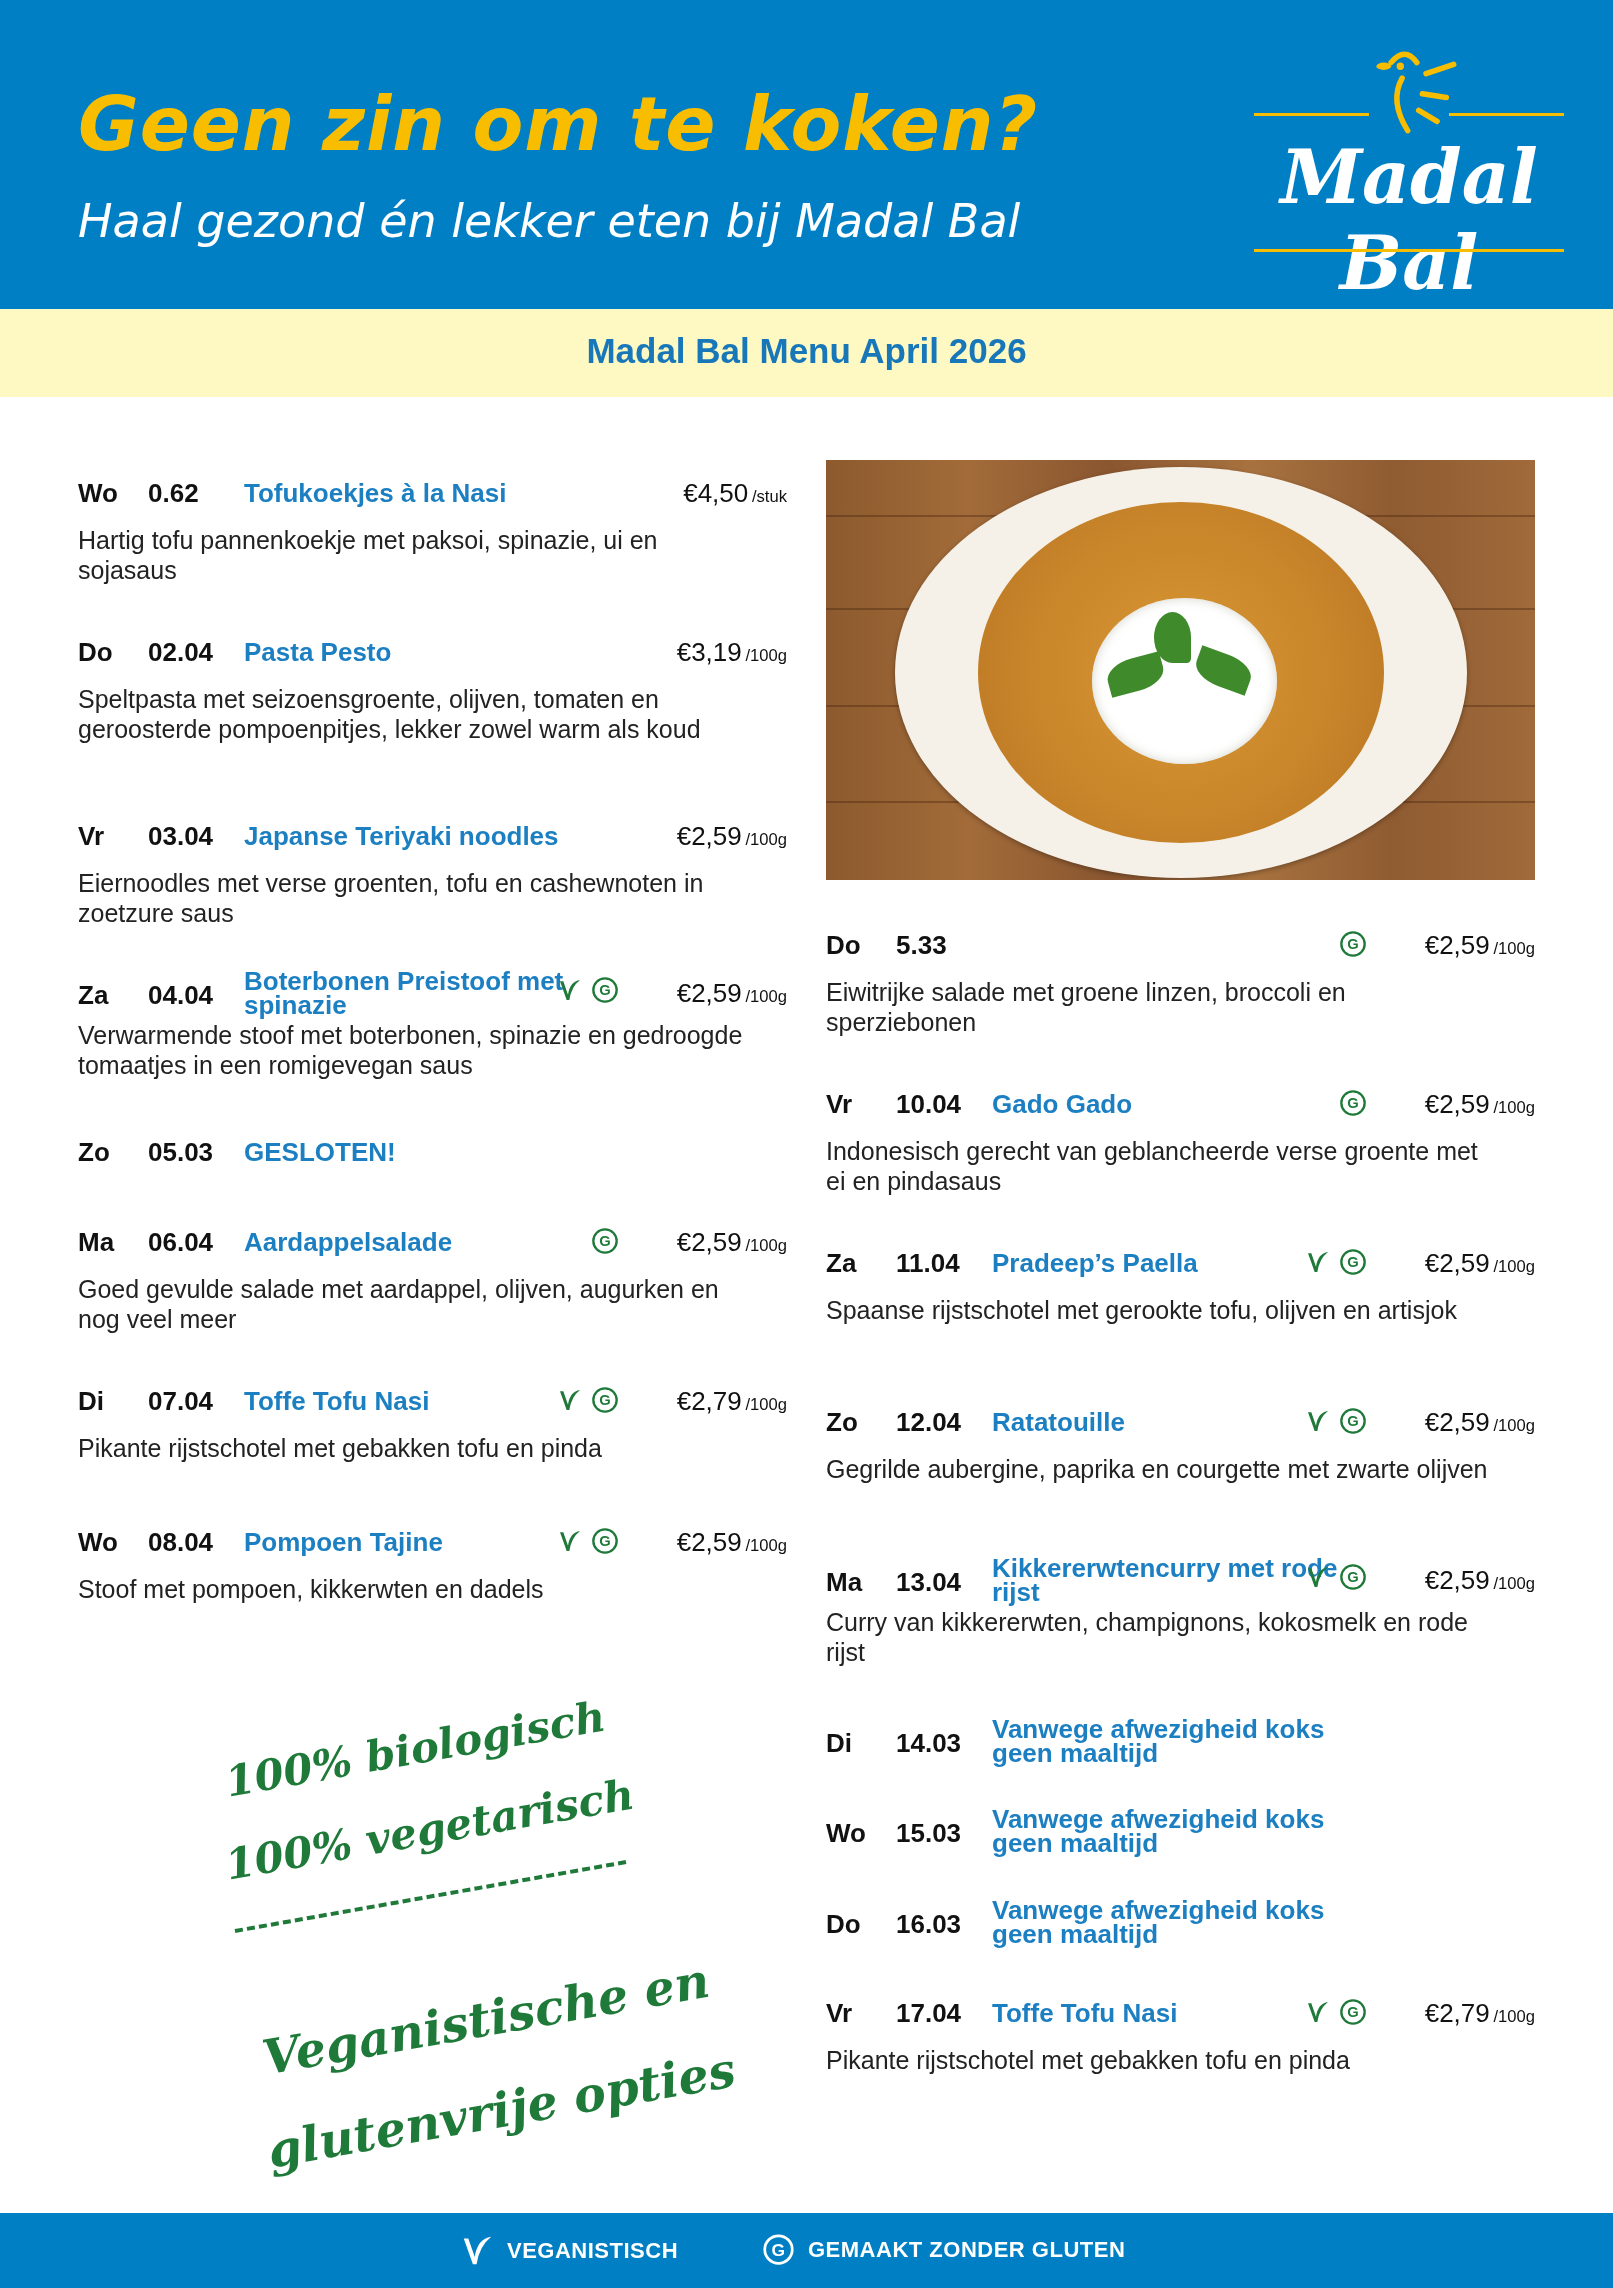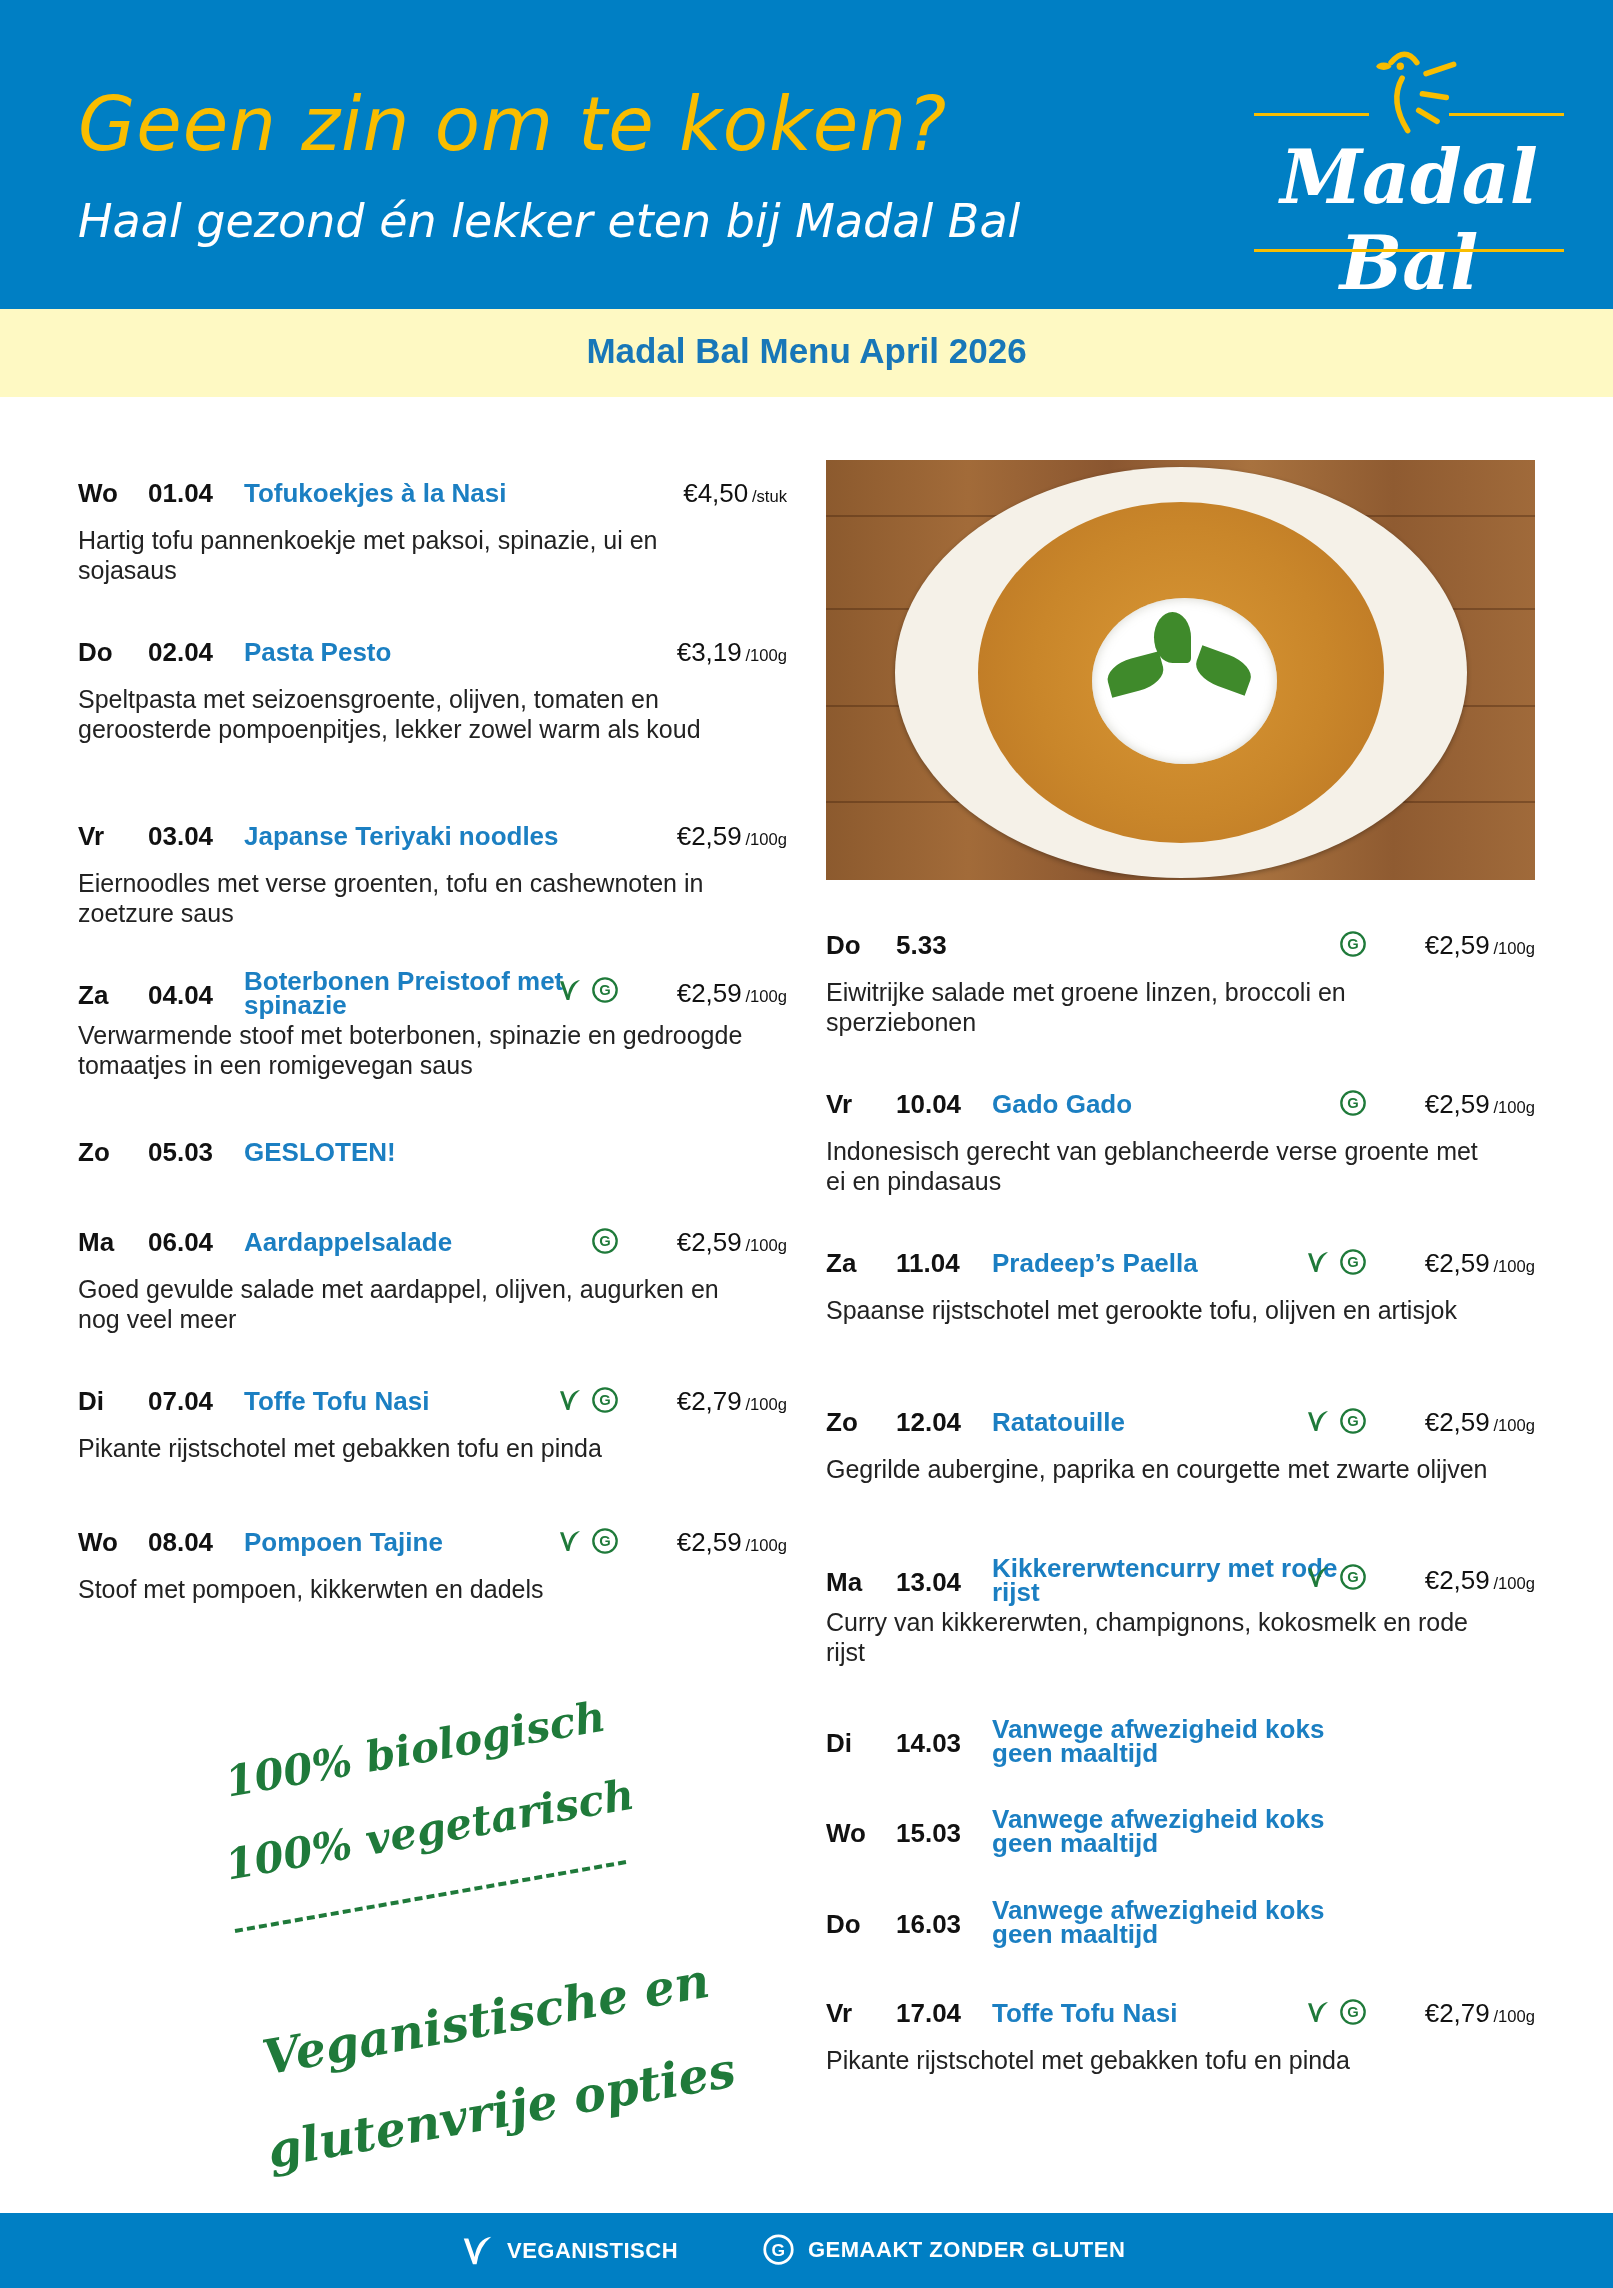--- a/index.html
+++ b/index.html
@@ -1,20 +1,20 @@
 <!DOCTYPE html>
 <html style="font-size:14.8px"><head>
 <meta charset="utf-8">
 <style>
   * { box-sizing: border-box; margin: 0; padding: 0; }
   html, body { width: 1613px; height: 2289px; background: #ffffff; overflow: hidden; }
   body { position: relative; font-family: "Liberation Sans", "DejaVu Sans", sans-serif; color: #111; }
 
   .header { position: absolute; left: 0; top: 0; width: 1613px; height: 309px; background: #007fc4; }
-  .headline { position: absolute; left: 78px; top: 81px; font-family: "DejaVu Sans", sans-serif; font-size: 74px; font-weight: normal; color: #f9bd00; letter-spacing: 0.9px; font-style: italic; }
+  .headline { position: absolute; left: 78px; top: 81px; font-family: "DejaVu Sans", sans-serif; font-size: 74px; font-weight: bold; color: #f9bd00; letter-spacing: 0.9px; font-style: italic; }
   .subline { position: absolute; left: 78px; top: 194px; font-family: "DejaVu Sans", sans-serif; font-size: 46px; color: #ffffff; font-style: italic; }
   .logo { position: absolute; left: 1252px; top: 46px; width: 314px; height: 212px; }
   .logo-text { position: absolute; left: 0; top: 88px; width: 314px; text-align: center; font-family: "DejaVu Serif", serif; font-style: italic; font-size: 74px; color: #fff; font-weight: bold; }
   .logo-line { position: absolute; height: 2.8px; background: #f9bd00; }
 
   .banner { position: absolute; left: 0; top: 309px; width: 1613px; height: 88px; background: #fef9c3; }
   .banner-title { position: absolute; left: 0; top: 22px; width: 1613px; text-align: center; font-size: 35px; font-weight: bold; color: #1877b8; }
 
   .item { position: absolute; }
   .row { position: absolute; left: 0; top: 0; height: 37px; width: 738px; }
@@ -65,21 +65,21 @@
 </div>
 
 <div class="banner">
   <div class="banner-title">Madal Bal Menu April 2026</div>
 </div>
 
 <div id="left-col">
     <div class="item" style="left: 78px; top: 478px; width: 709px;">
       <div class="row" style="width:709px">
       <span class="day" style="top:0px">Wo</span>
-      <span class="date" style="top:0px">01.04</span>
+      <span class="date" style="top:0px">0.62</span>
       <span class="name single" style="width:517px">Tofukoekjes à la Nasi</span>
         <span class="price" style="top:0px"><span>€4,50</span><span class="unit">/stuk</span></span>
       </div>
       <div class="desc" style="top:48px;width:672px">Hartig tofu pannenkoekje met paksoi, spinazie, ui en sojasaus</div>
     </div>
     <div class="item" style="left: 78px; top: 637px; width: 709px;">
       <div class="row" style="width:709px">
       <span class="day" style="top:0px">Do</span>
       <span class="date" style="top:0px">02.04</span>
       <span class="name single" style="width:517px">Pasta Pesto</span>

